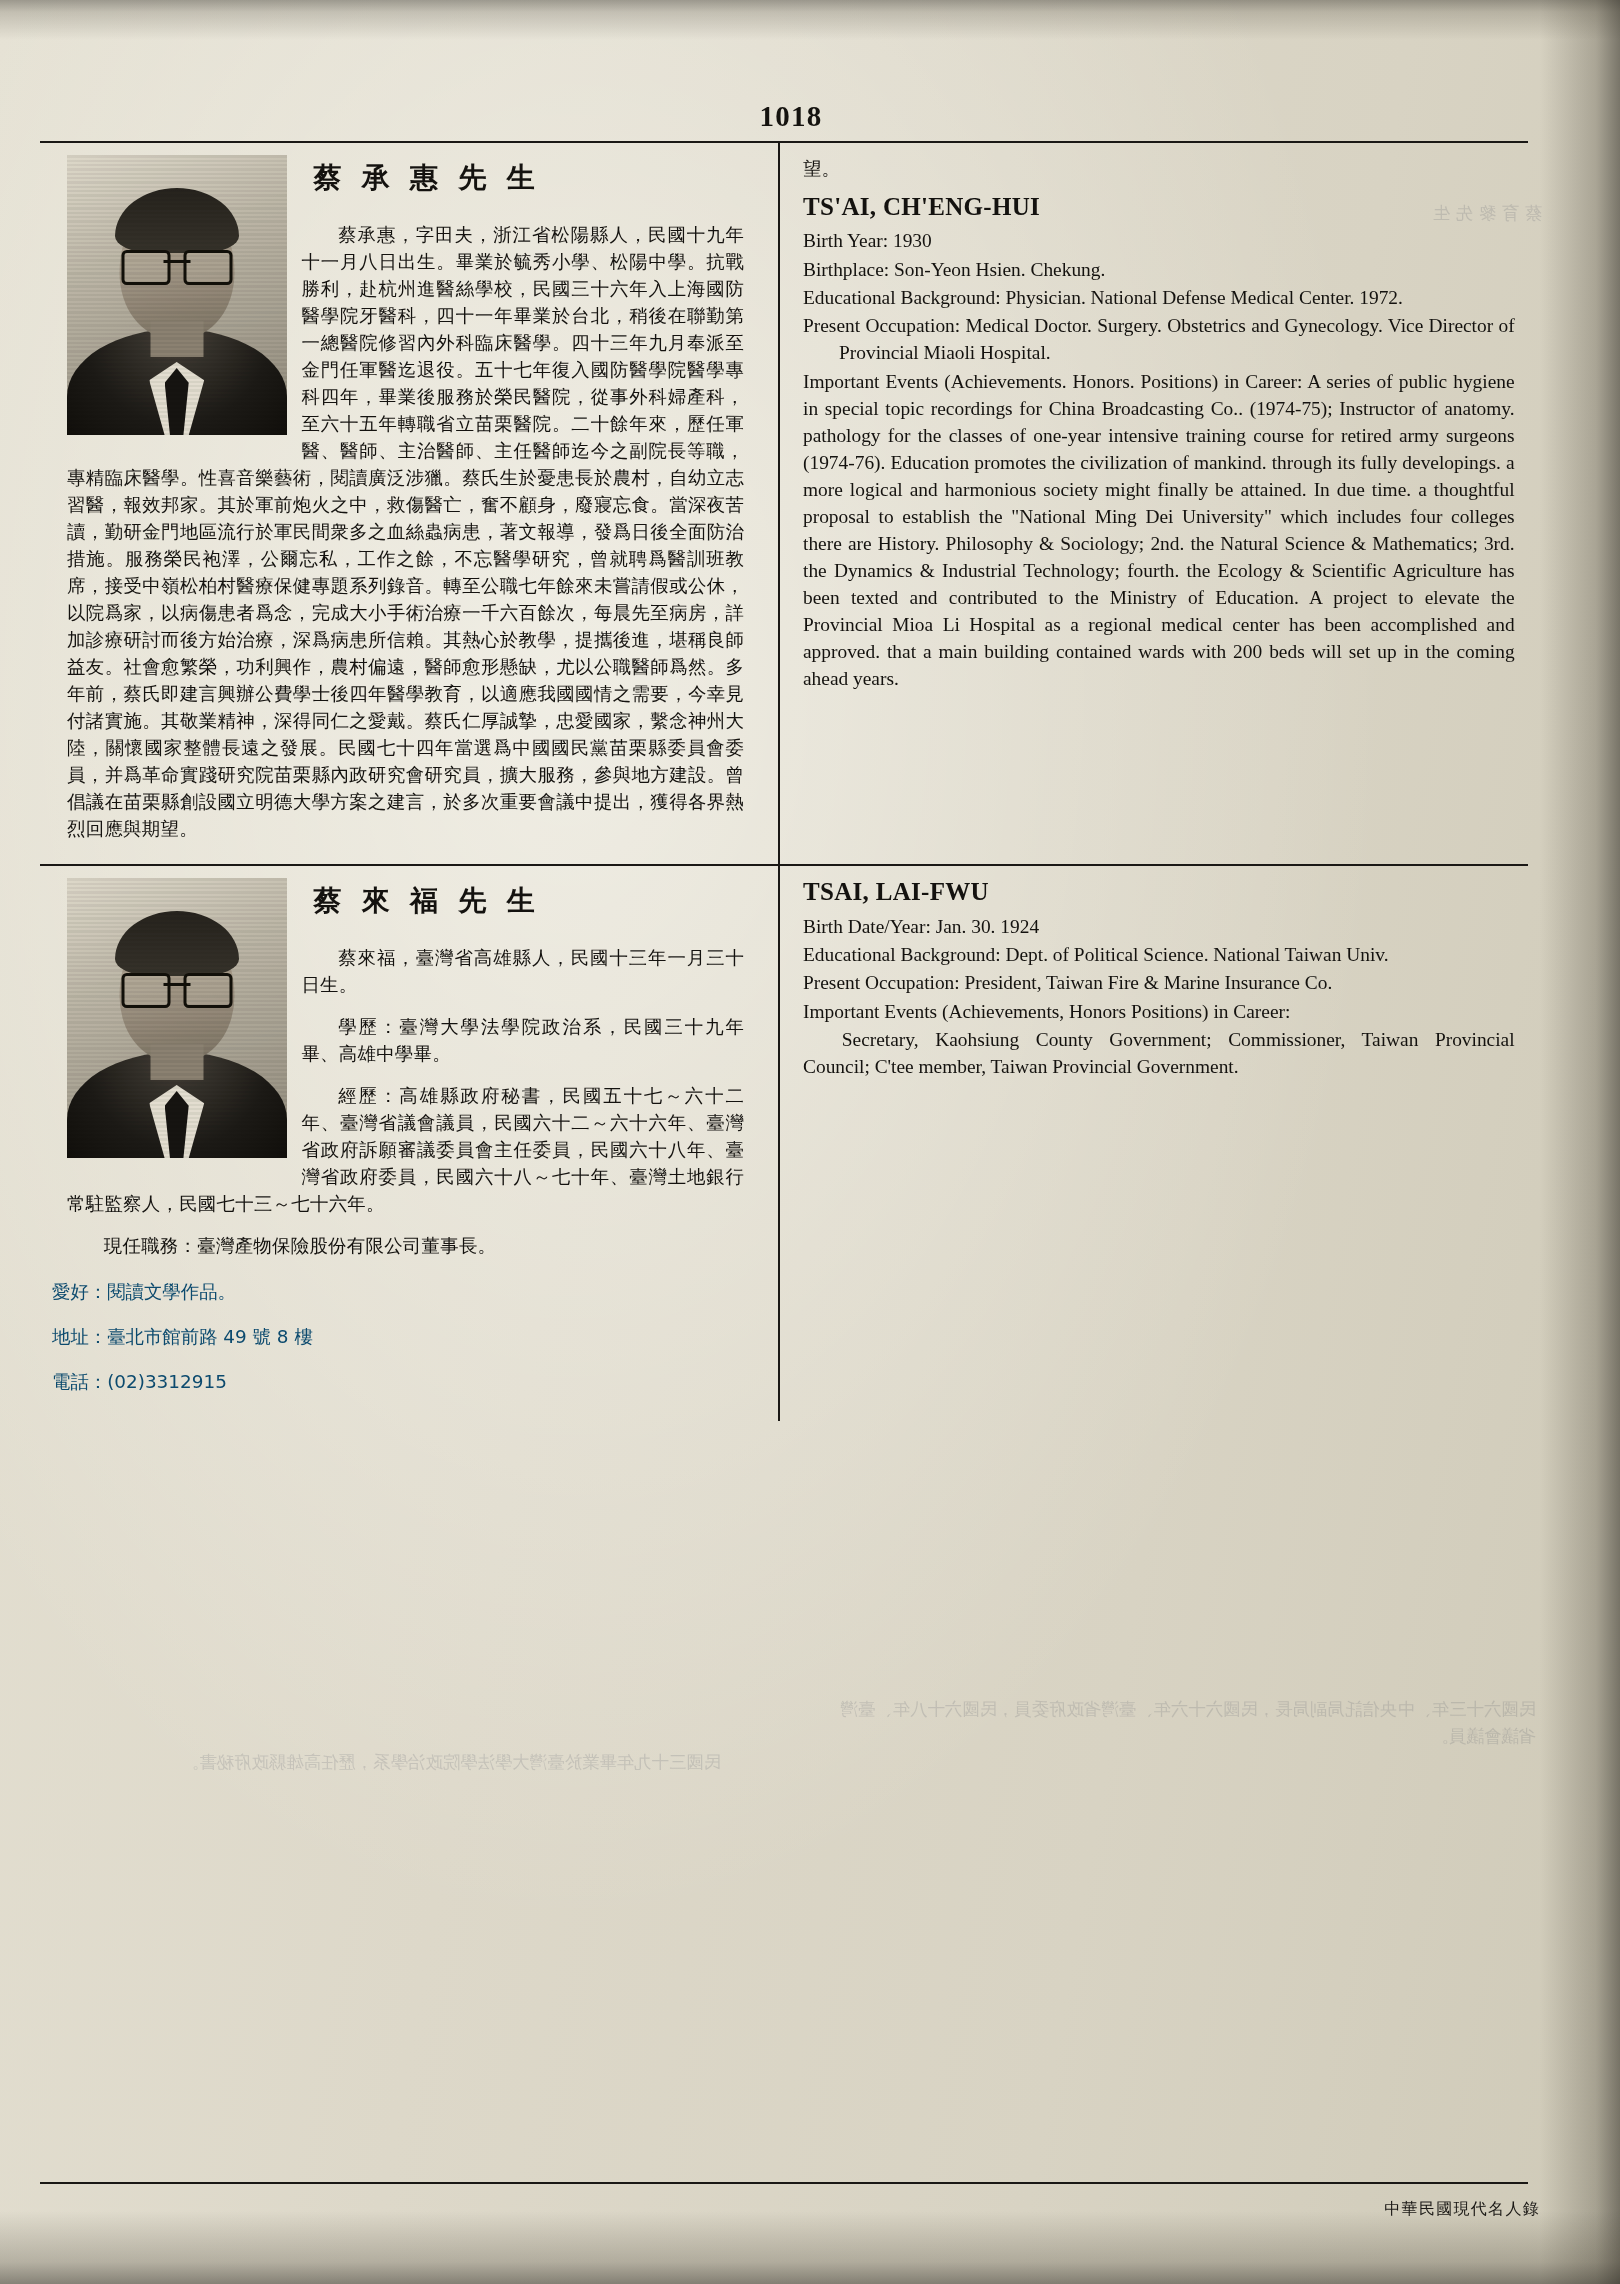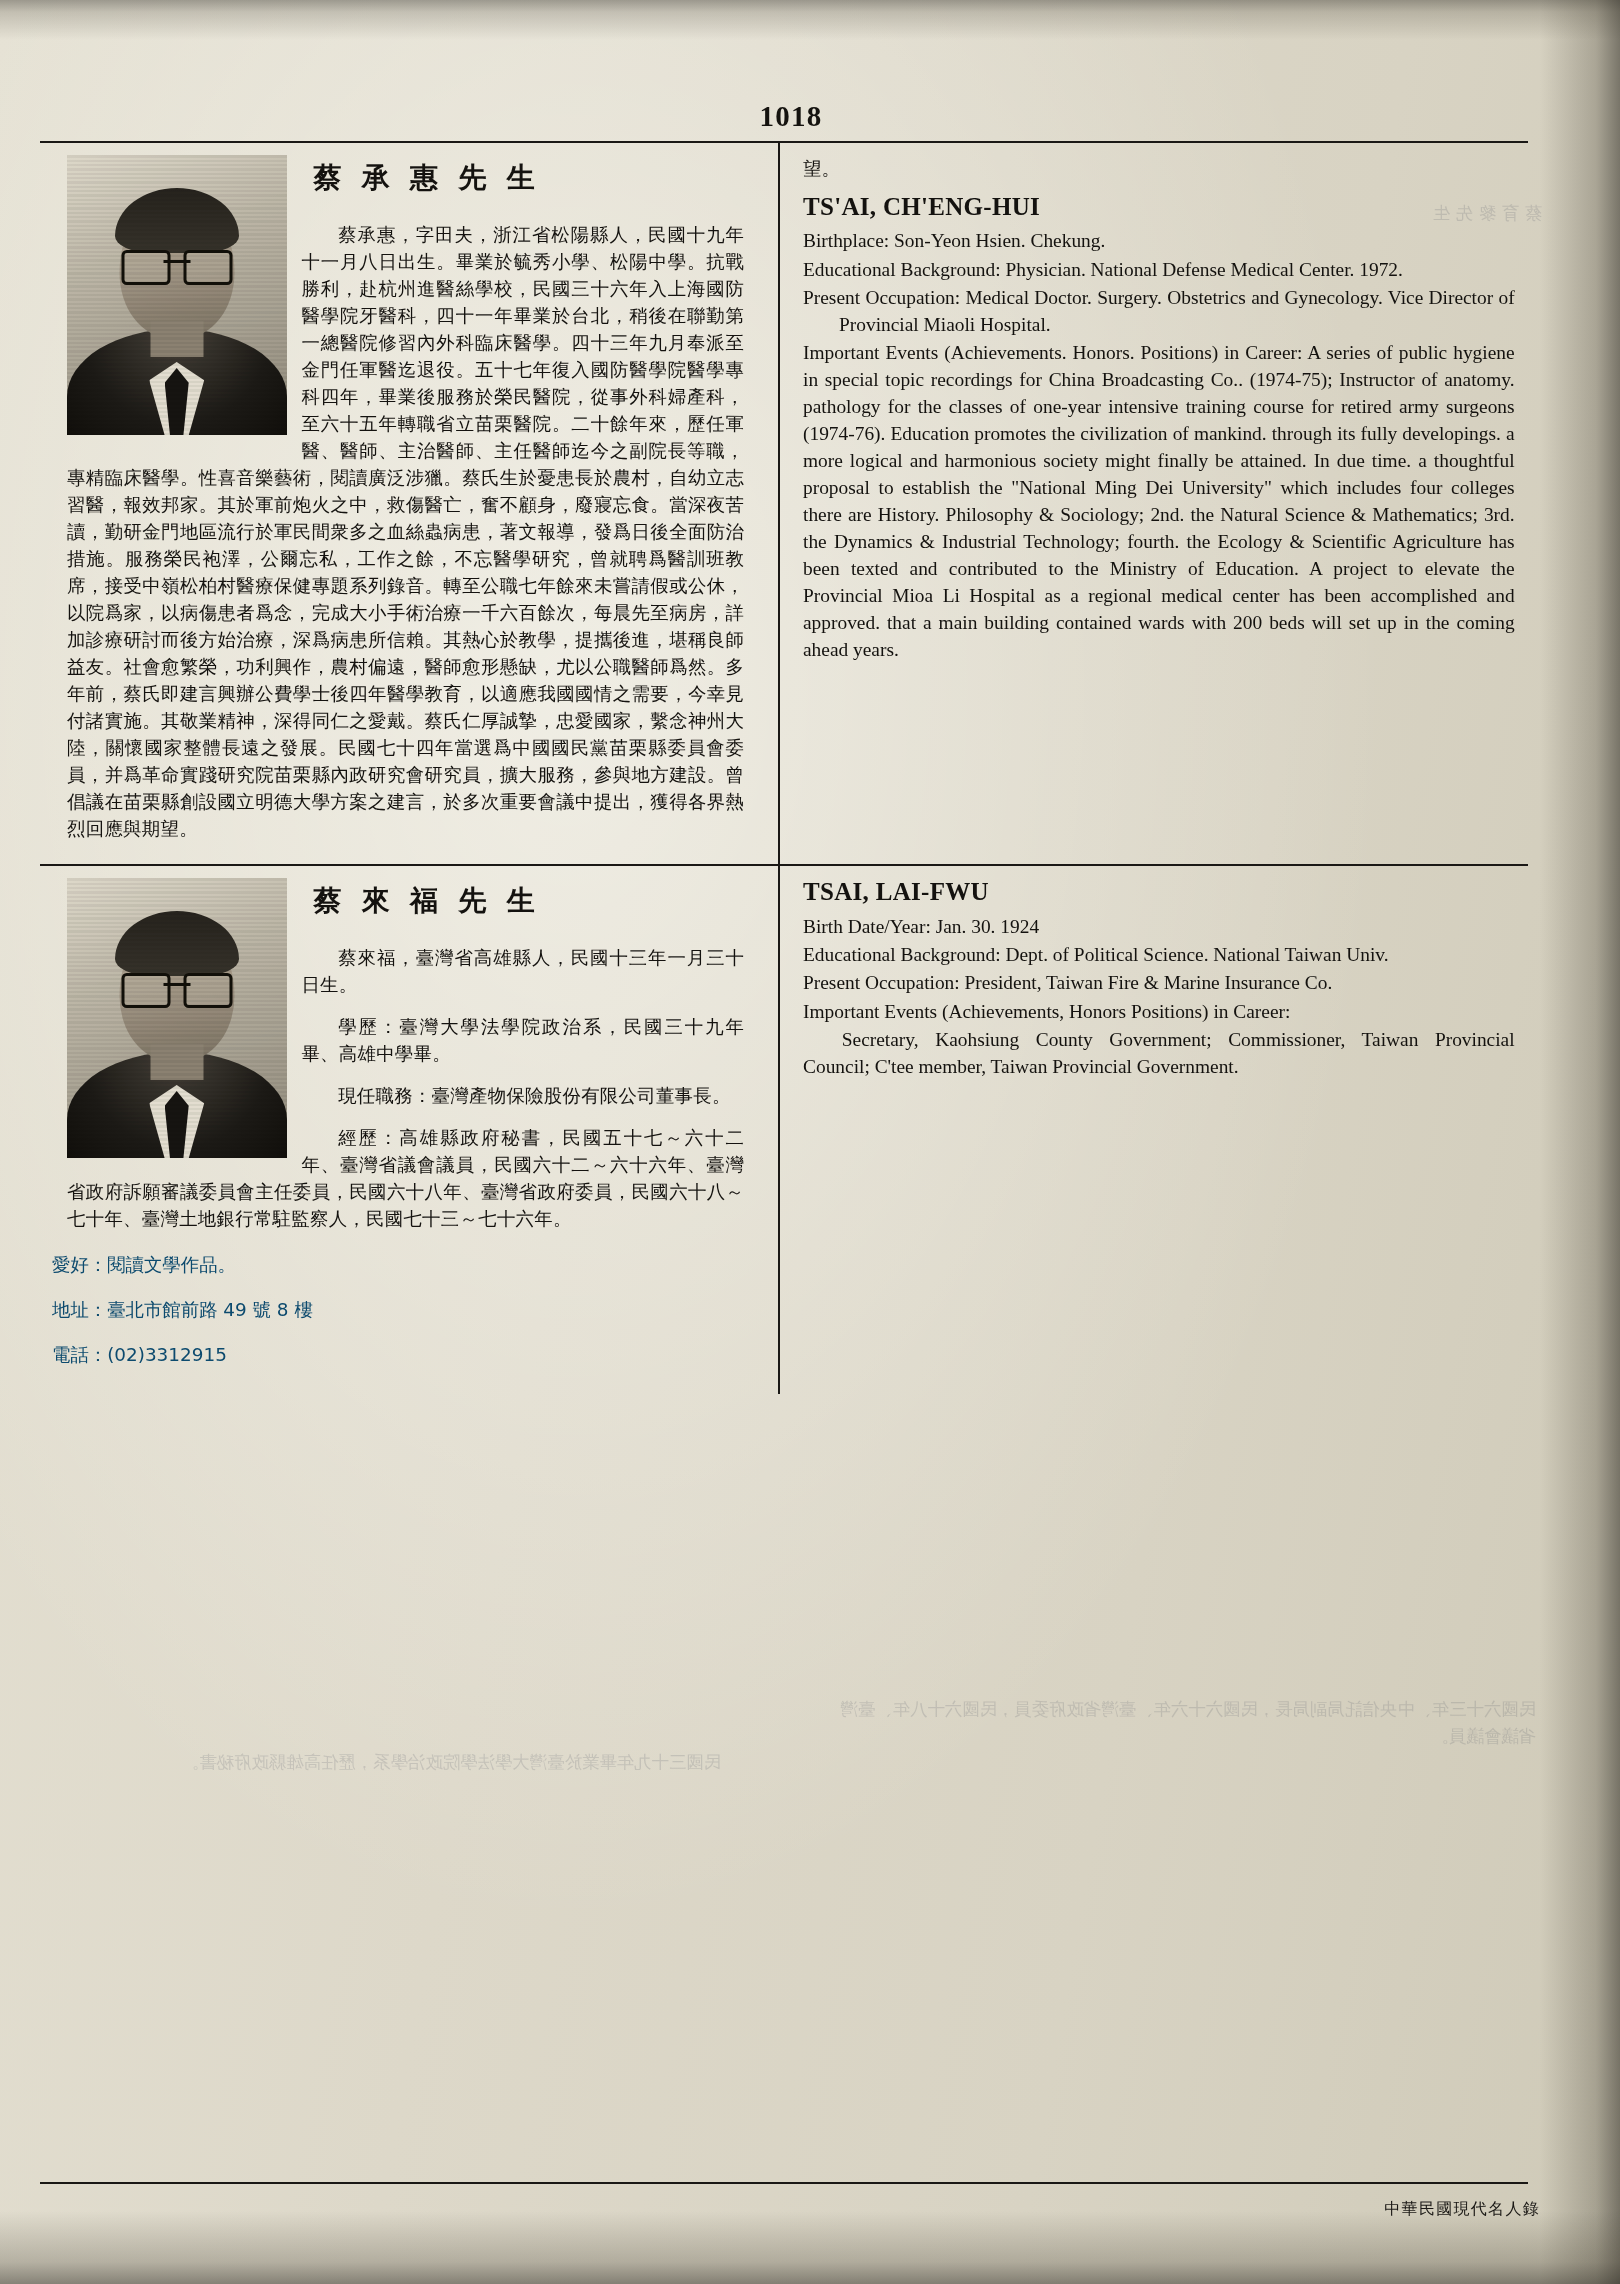--- a/index.html
+++ b/index.html
@@ -298,20 +298,24 @@
         <div class="cn-body">
           <p class="cn-indent">蔡承惠，字田夫，浙江省松陽縣人，民國十九年十一月八日出生。畢業於毓秀小學、松陽中學。抗戰勝利，赴杭州進醫絲學校，民國三十六年入上海國防醫學院牙醫科，四十一年畢業於台北，稍後在聯勤第一總醫院修習內外科臨床醫學。四十三年九月奉派至金門任軍醫迄退役。五十七年復入國防醫學院醫學專科四年，畢業後服務於榮民醫院，從事外科婦產科，至六十五年轉職省立苗栗醫院。二十餘年來，歷任軍醫、醫師、主治醫師、主任醫師迄今之副院長等職，專精臨床醫學。性喜音樂藝術，閱讀廣泛涉獵。蔡氏生於憂患長於農村，自幼立志習醫，報效邦家。其於軍前炮火之中，救傷醫亡，奮不顧身，廢寢忘食。當深夜苦讀，勤研金門地區流行於軍民間衆多之血絲蟲病患，著文報導，發爲日後全面防治措施。服務榮民袍澤，公爾忘私，工作之餘，不忘醫學研究，曾就聘爲醫訓班教席，接受中嶺松柏村醫療保健專題系列錄音。轉至公職七年餘來未嘗請假或公休，以院爲家，以病傷患者爲念，完成大小手術治療一千六百餘次，每晨先至病房，詳加診療研討而後方始治療，深爲病患所信賴。其熱心於教學，提攜後進，堪稱良師益友。社會愈繁榮，功利興作，農村偏遠，醫師愈形懸缺，尤以公職醫師爲然。多年前，蔡氏即建言興辦公費學士後四年醫學教育，以適應我國國情之需要，今幸見付諸實施。其敬業精神，深得同仁之愛戴。蔡氏仁厚誠摯，忠愛國家，繫念神州大陸，關懷國家整體長遠之發展。民國七十四年當選爲中國國民黨苗栗縣委員會委員，并爲革命實踐研究院苗栗縣內政研究會研究員，擴大服務，參與地方建設。曾倡議在苗栗縣創設國立明德大學方案之建言，於多次重要會議中提出，獲得各界熱烈回應與期望。</p>
         </div>
       </div>
       <div class="col-divider"></div>
       <div class="col-right">
         <div class="top-note">望。</div>
         <div class="en-name">TS'AI, CH'ENG-HUI</div>
 
         <p class="en-field">
+          <span>Birth Year:</span>
+          <span>1930</span>
+        </p>
+        <p class="en-field">
           <span>Birthplace:</span>
           <span>Son-Yeon Hsien. Chekung.</span>
         </p>
         <p class="en-field">
           <span>Educational Background:</span>
           <span>Physician. National Defense Medical Center. 1972.</span>
         </p>
         <p class="en-field">
           <span>Present Occupation:</span>
           <span>Medical Doctor. Surgery. Obstetrics and Gynecology. Vice Director of Provincial Miaoli Hospital.</span>
@@ -333,22 +337,22 @@
           <div class="neck"></div>
           <div class="glasses"></div>
           <div class="bridge"></div>
           <div class="shirt"></div>
           <div class="tie"></div>
           <div class="grain"></div>
         </div>
         <div class="cn-body">
           <p class="cn-indent">蔡來福，臺灣省高雄縣人，民國十三年一月三十日生。</p>
           <p class="cn-indent">學歷：臺灣大學法學院政治系，民國三十九年畢、高雄中學畢。</p>
+          <p class="cn-indent">經歷：高雄縣政府秘書，民國五十七～六十二年、臺灣省議會議員，民國六十二～六十六年、臺灣省政府訴願審議委員會主任委員，民國六十八年、臺灣省政府委員，民國六十八～七十年、臺灣土地銀行常駐監察人，民國七十三～七十六年。</p>
           <p class="cn-indent">現任職務：臺灣產物保險股份有限公司董事長。</p>
-          <p class="cn-indent">經歷：高雄縣政府秘書，民國五十七～六十二年、臺灣省議會議員，民國六十二～六十六年、臺灣省政府訴願審議委員會主任委員，民國六十八年、臺灣省政府委員，民國六十八～七十年、臺灣土地銀行常駐監察人，民國七十三～七十六年。</p>
         </div>
         <div class="entry2-left-tail">
           <p>愛好：閱讀文學作品。</p>
           <p>地址：臺北市館前路 49 號 8 樓</p>
           <p>電話：(02)3312915</p>
         </div>
       </div>
       <div class="col-divider"></div>
       <div class="col-right">
         <div class="en-name">TSAI, LAI-FWU</div>

